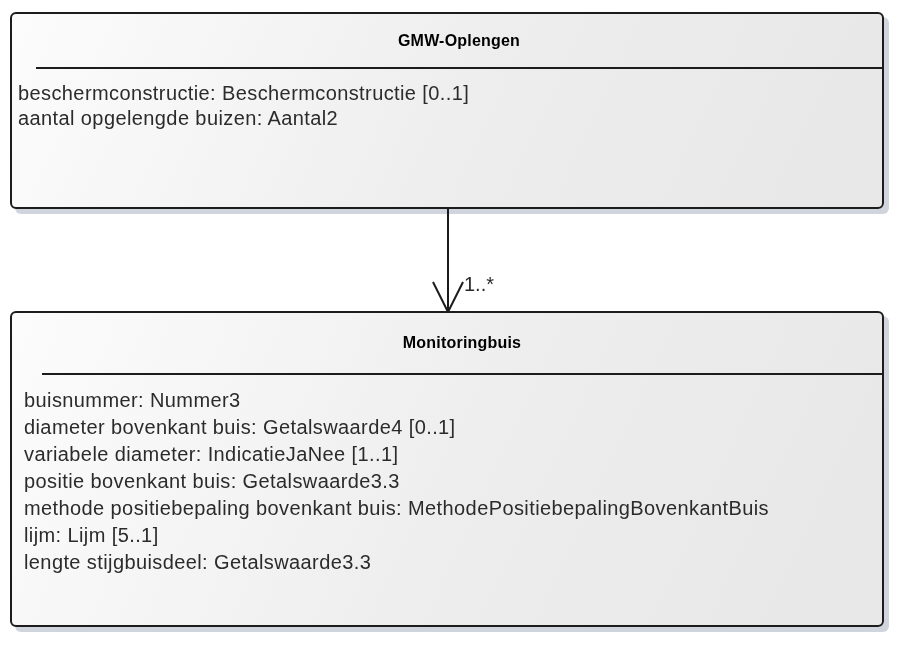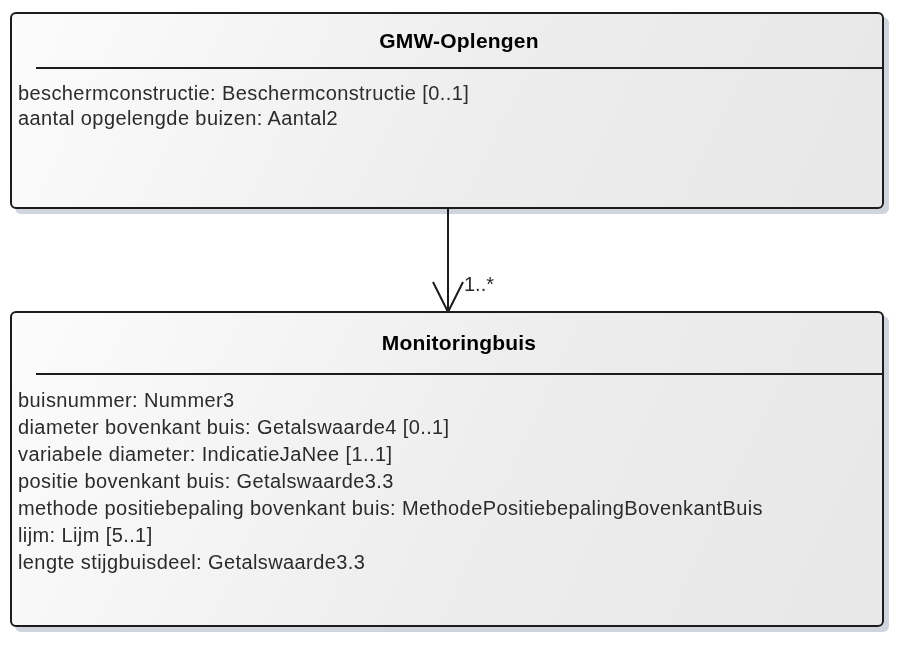--- a/index.html
+++ b/index.html
@@ -14,21 +14,21 @@
     position: absolute;
     box-sizing: border-box;
     background: linear-gradient(115deg, #fcfcfc 0%, #ededed 55%, #e7e7e8 100%);
     border: 2px solid #1c1c1c;
     border-radius: 6px;
     box-shadow: 5px 5px 0 #d0d4dc;
   }
   .uml-class .title {
     display: flex; align-items: center; justify-content: center;
     border-bottom: 2px solid #1c1c1c;
-    font-size: 21px; font-weight: bold; color: #000000;
+    font-size: 16px; font-weight: bold; color: #000000;
     letter-spacing: 0.2px;
     margin-left: 24px;
   }
   .uml-class--top .title { height: 53px; }
   .uml-class--bottom .title { height: 60px; }
   .attrs {
     padding: 12px 6px 0 6px;
     font-size: 20px;
     color: #2b2b2b;
     letter-spacing: 0.4px;
@@ -57,21 +57,21 @@
       <div class="attr">aantal opgelengde buizen: Aantal2</div>
     </div>
   </div>
 
   <svg class="assoc-svg" viewBox="0 0 120 106" xmlns="http://www.w3.org/2000/svg">
     <line x1="28" y1="0" x2="28" y2="103" stroke="#1c1c1c" stroke-width="2"></line>
     <polyline points="13,73 28,103 43,73" fill="none" stroke="#1c1c1c" stroke-width="2"></polyline>
   </svg>
   <span class="assoc-label">1..*</span>
 
-  <div class="uml-class uml-class--bottom" style="left:10px; top:311px; width:874px; height:316px;">
+  <div class="uml-class uml-class--bottom" style="left:10px; top:311px; width:874px; height:316px;padding-left:6px;">
     <div class="title">Monitoringbuis</div>
     <div class="attrs">
       <div class="attr">buisnummer: Nummer3</div>
       <div class="attr">diameter bovenkant buis: Getalswaarde4 [0..1]</div>
       <div class="attr">variabele diameter: IndicatieJaNee [1..1]</div>
       <div class="attr">positie bovenkant buis: Getalswaarde3.3</div>
       <div class="attr">methode positiebepaling bovenkant buis: MethodePositiebepalingBovenkantBuis</div>
       <div class="attr">lijm: Lijm [5..1]</div>
       <div class="attr">lengte stijgbuisdeel: Getalswaarde3.3</div>
     </div>

